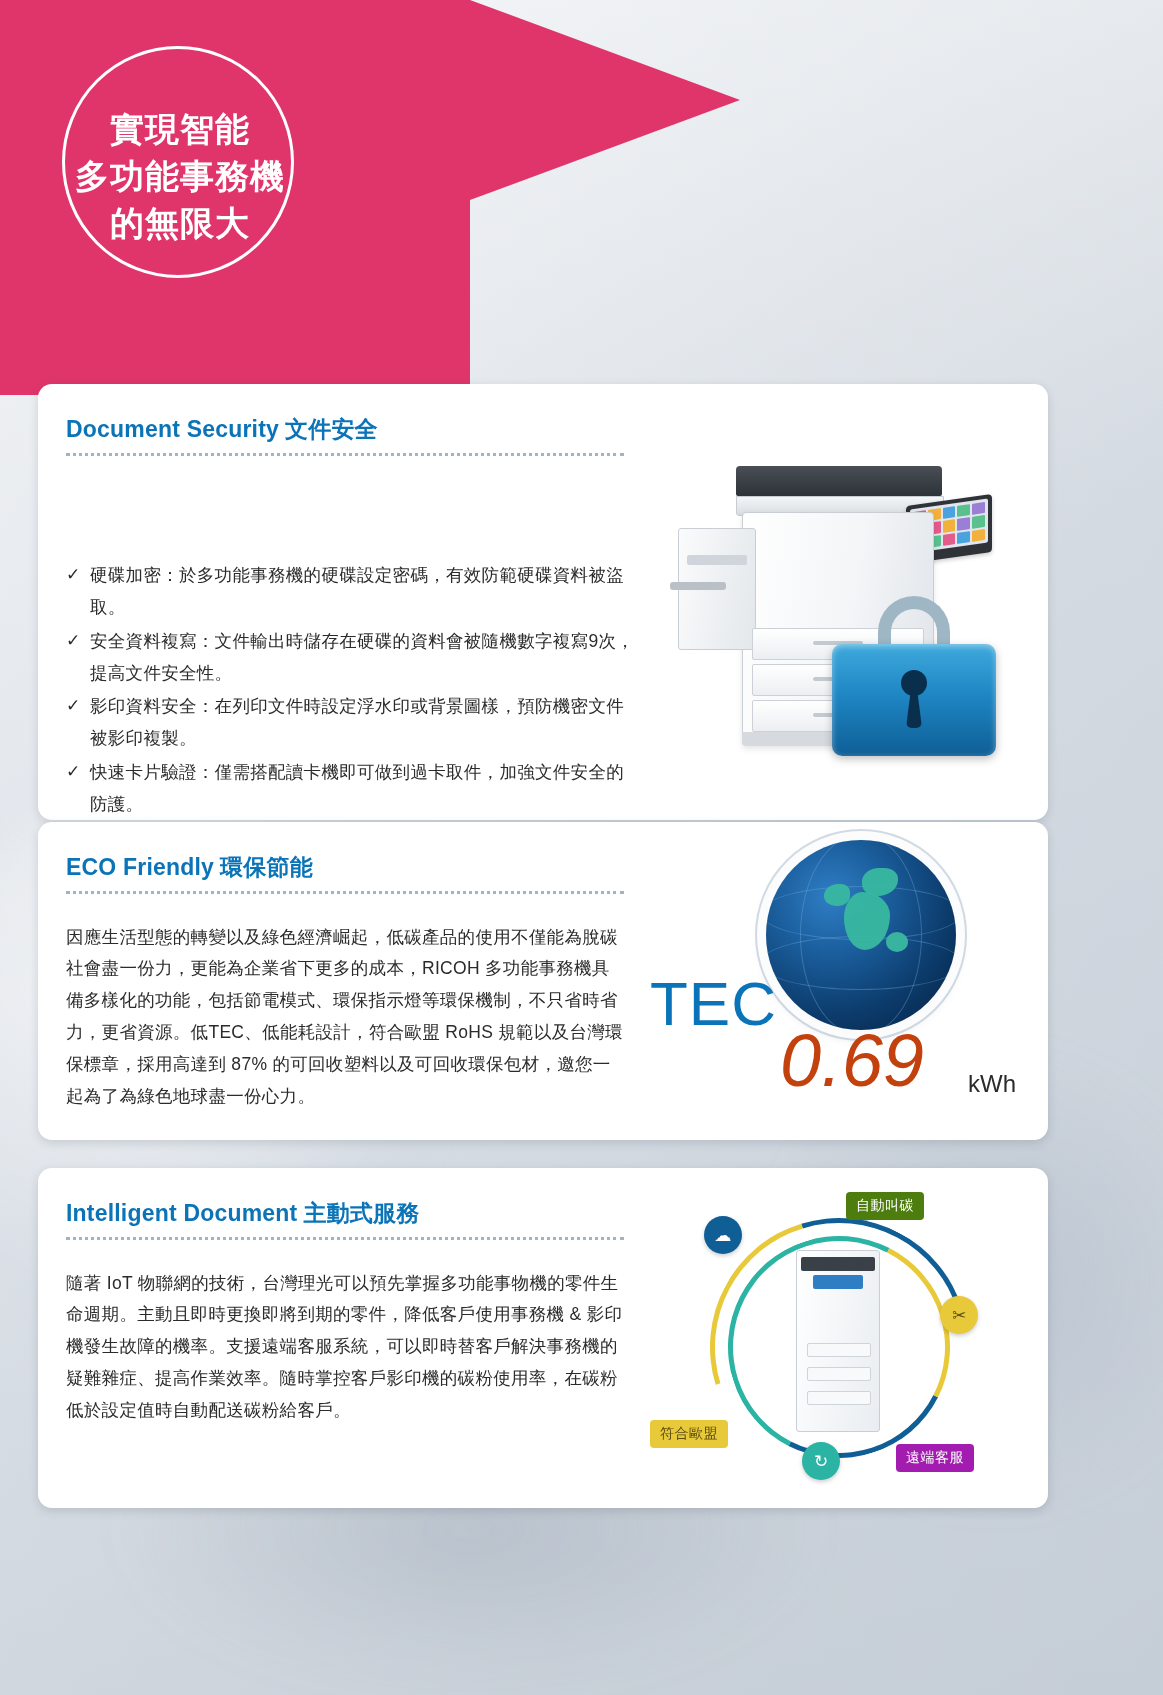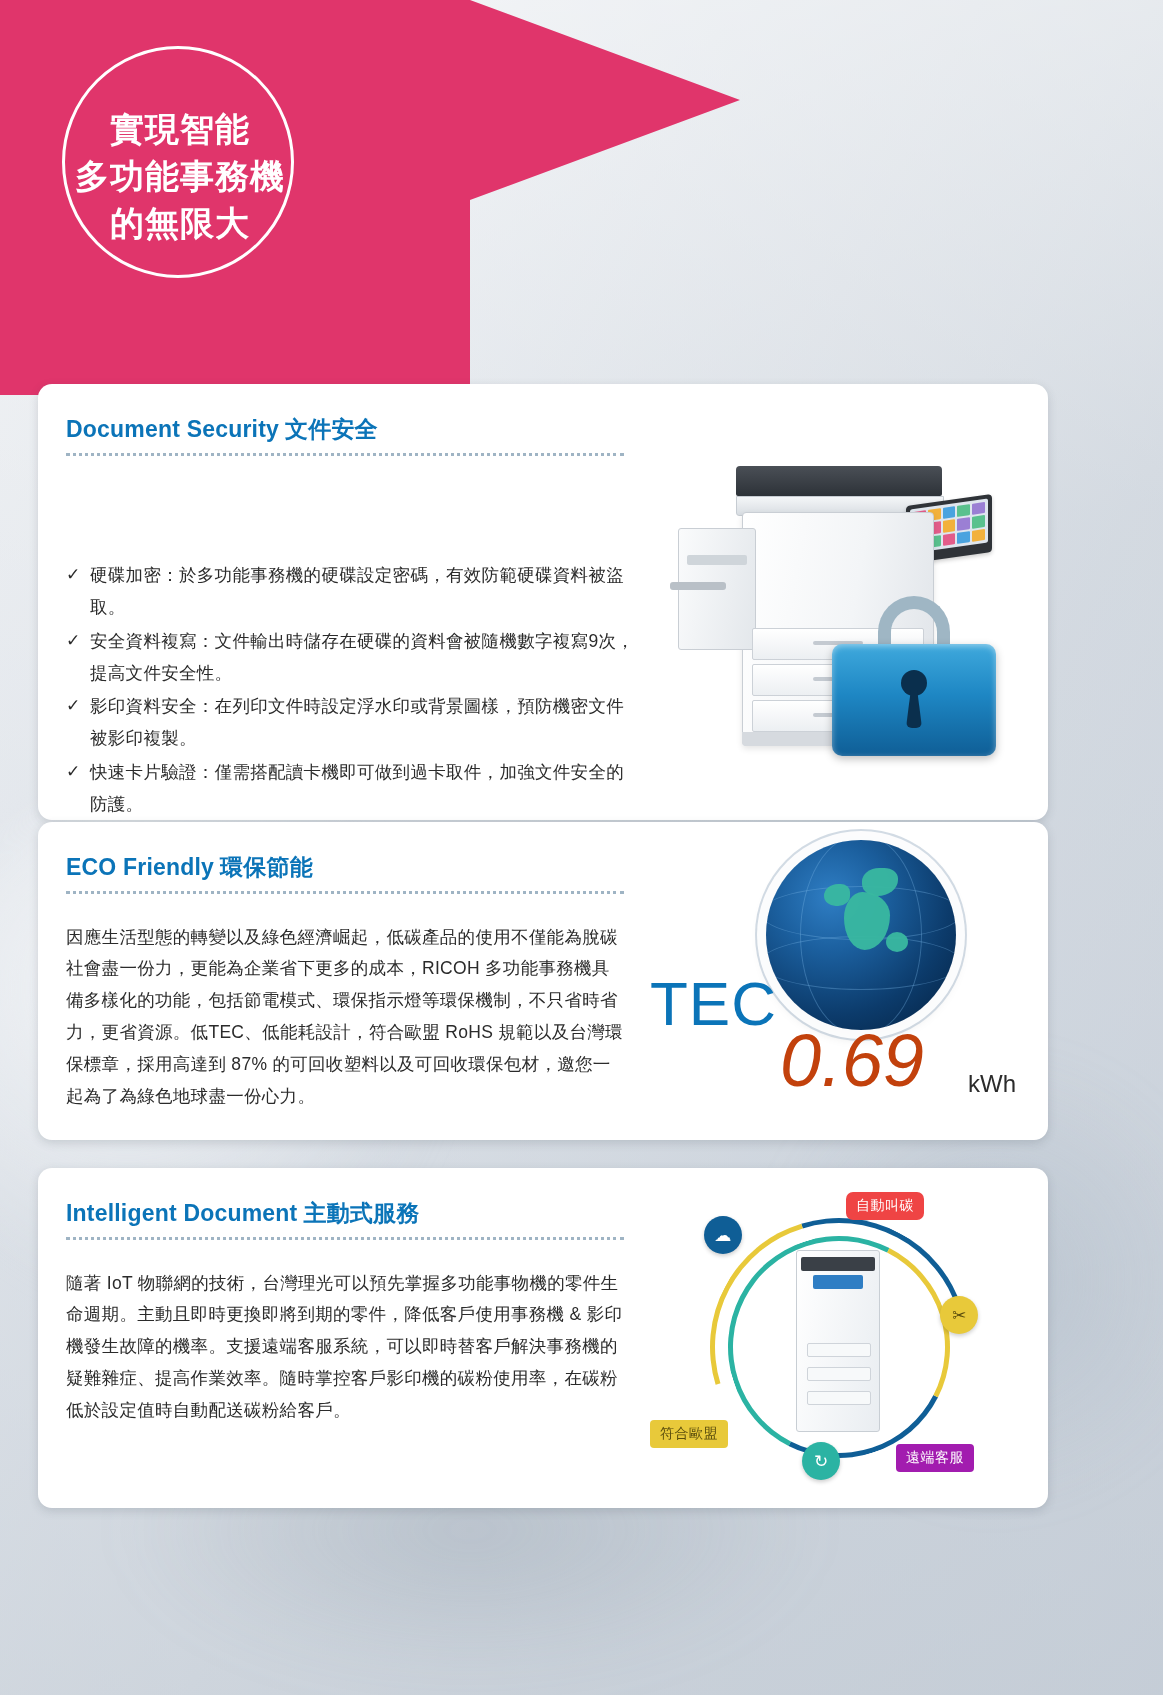--- a/index.html
+++ b/index.html
@@ -404,21 +404,21 @@
   }
   .badge {
     position: absolute;
     color: #ffffff;
     font-size: 14px;
     padding: 5px 10px;
     border-radius: 4px;
     white-space: nowrap;
     letter-spacing: 0.5px;
   }
-  #badge-auto-toner { left: 196px; top: 8px; background: #ef4444; border-radius: 7px; }
+  #badge-auto-toner { left: 196px; top: 8px; background: #4d7c0f; }
   #badge-remote { left: 246px; top: 260px; background: #a21caf; }
   #badge-maintenance { left: 0px; top: 236px; background: #e8c93a; color:#5a4d0d; }
 
   .node {
     position: absolute;
     width: 38px; height: 38px;
     border-radius: 50%;
     display: flex;
     align-items: center;
     justify-content: center;

